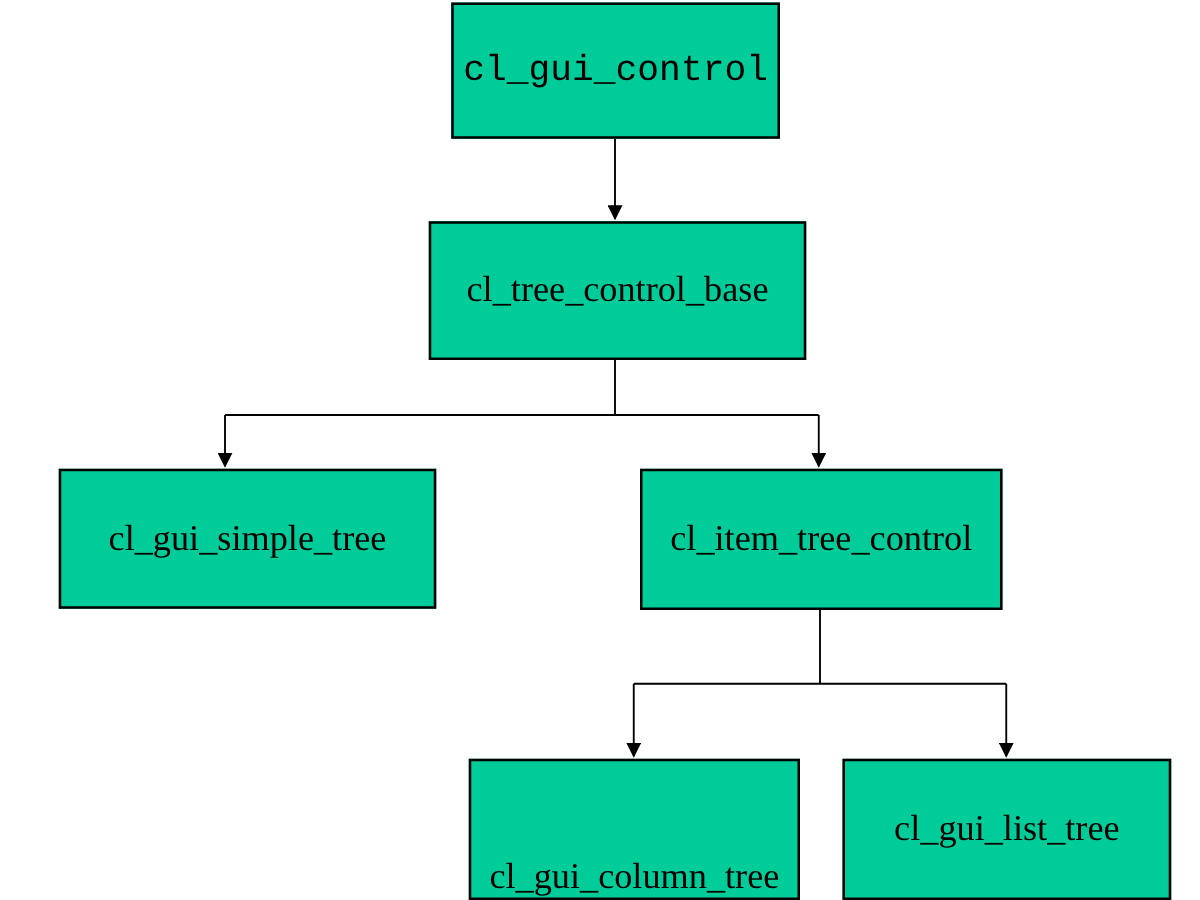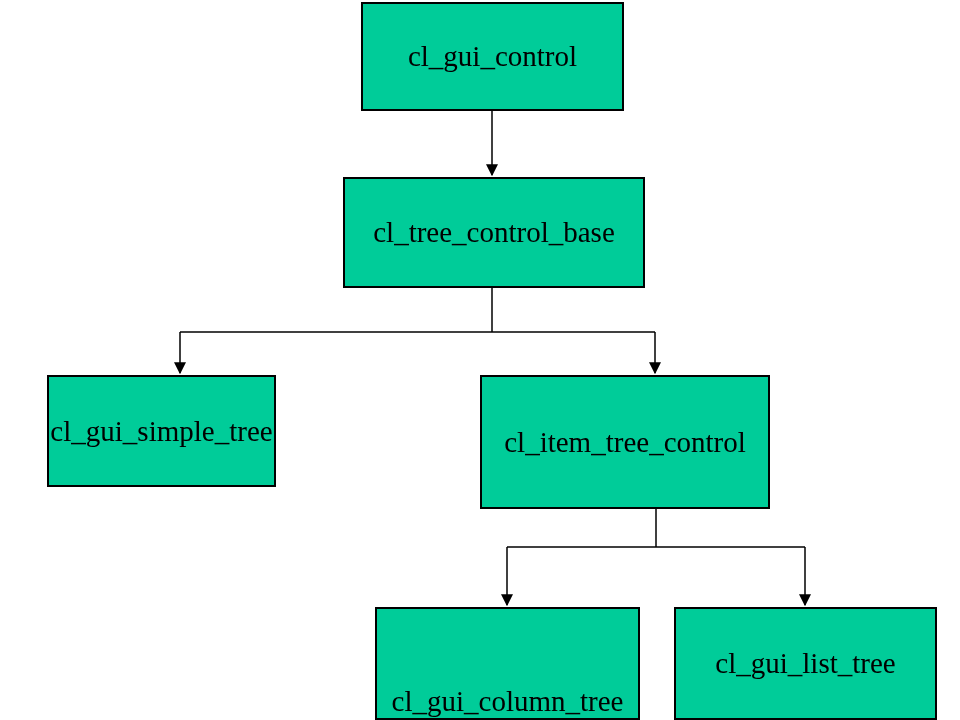--- a/index.html
+++ b/index.html
@@ -33,24 +33,24 @@
     border: 2px solid #000000;
     box-sizing: border-box;
     display: flex;
     align-items: center;
     justify-content: center;
     font-size: 29px;
     color: #000000;
     white-space: nowrap;
     overflow: hidden;
   }
-  .node-gui-control        { left: 361px; top:   2px; width: 263px; height: 109px; }
+  .node-gui-control        { left: 361px; top:   2px; width: 263px; height: 109px; font-family: Liberation Mono, monospace; }
   .node-tree-control-base  { left: 343px; top: 177px; width: 302px; height: 111px; }
-  .node-gui-simple-tree    { left:  47px; top: 375px; width: 229px; height: 112px; }
-  .node-item-tree-control  { left: 480px; top: 375px; width: 290px; height: 134px; }
+  .node-gui-simple-tree    { left:  47px; top: 375px; width: 302px; height: 112px; }
+  .node-item-tree-control  { left: 512px; top: 375px; width: 290px; height: 113px; }
   .node-gui-column-tree    { left: 375px; top: 607px; width: 265px; height: 113px; align-items: flex-end; }
   .node-gui-list-tree      { left: 674px; top: 607px; width: 263px; height: 113px; align-items: center; }
 </style>
 </head>
 <body>
 
 <div class="canvas">
 
   <svg class="edges" viewBox="0 0 960 720" xmlns="http://www.w3.org/2000/svg">
     <defs>

